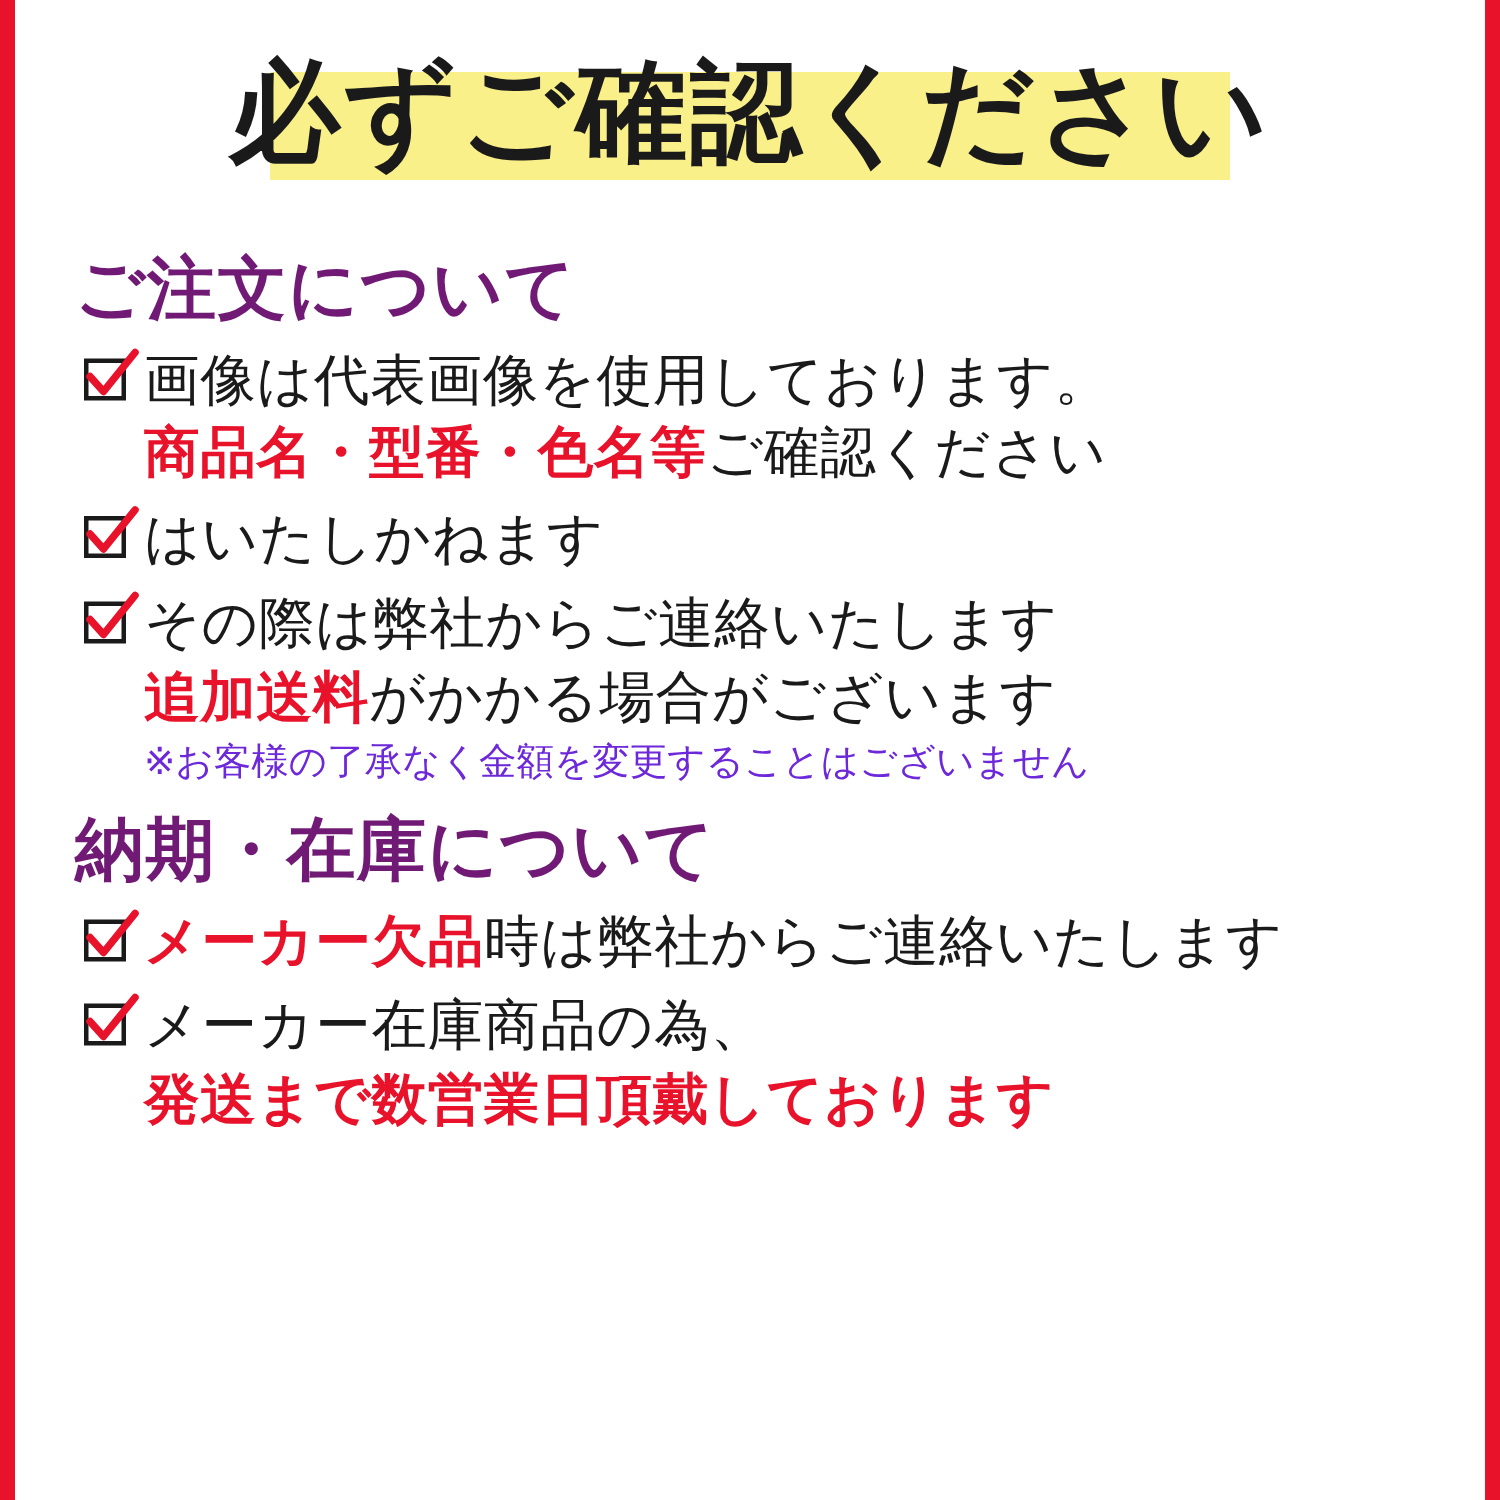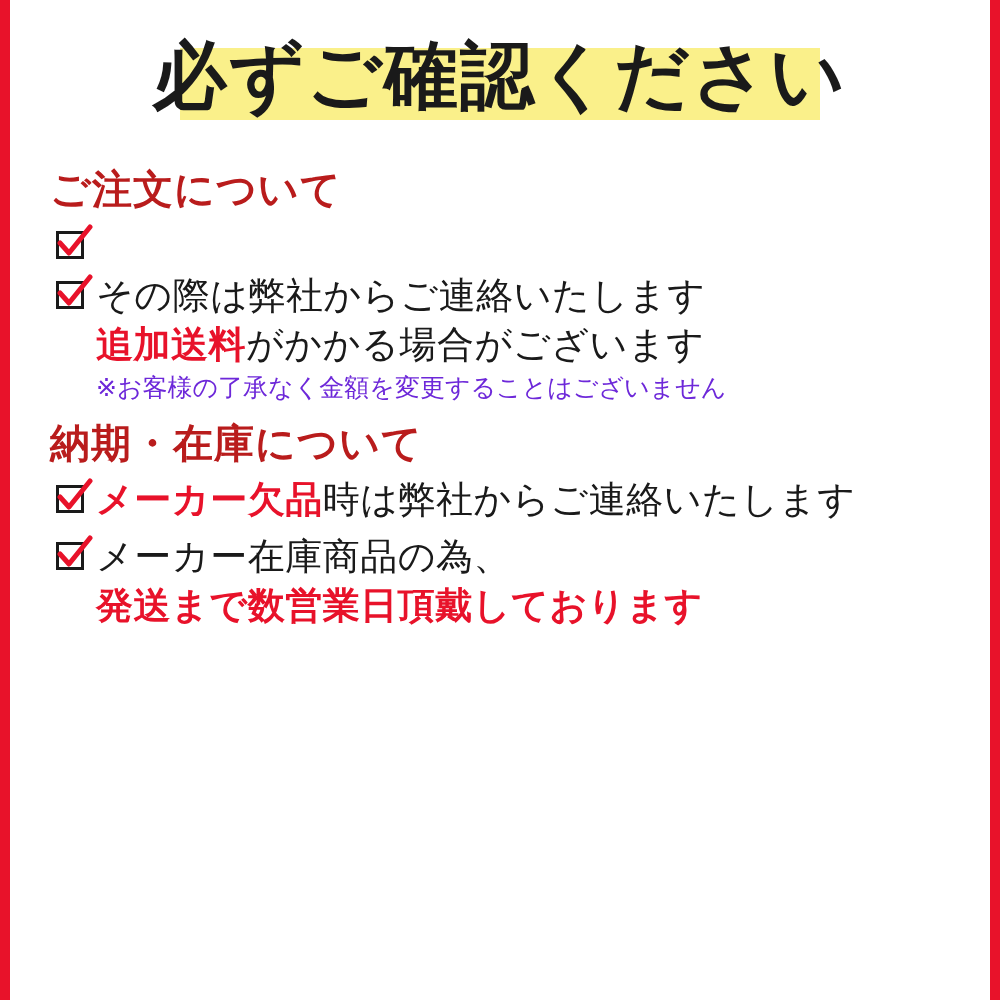--- a/index.html
+++ b/index.html
@@ -63,23 +63,23 @@
     font-size: 74px;
     font-weight: bold;
     letter-spacing: 2px;
     color: #1a1a1a;
     line-height: 1;
     white-space: nowrap;
   }
 
   
   .section-heading {
-    font-size: 40px;
+    font-size: 46px;
     font-weight: bold;
-    color: #b91c1c;
+    color: #701a75;
     letter-spacing: 1px;
     margin: 14px 0 4px 10px;
     line-height: 1.25;
   }
   .section-heading.second {
   }
 
   
   .item {
     display: flex;
@@ -146,29 +146,42 @@
 
   <div class="content">
 
     <div class="title-wrap">
       <div class="title-highlight"></div>
       <div class="title">必ずご確認ください</div>
     </div>
 
     <div class="section-heading">ご注文について</div>
 
-
-    <div class="item">
-      <span class="check-icon">
-        <span class="box"></span>
-        <svg viewBox="0 0 40 40">
-            <path d="M6 19 L15 29 L36 3" fill="none" stroke="#e8122a" stroke-width="5" stroke-linecap="round" stroke-linejoin="round"></path>
-          </svg>
-      </span>
-      <span class="item-lines">
+    <div class="item">
+      <span class="check-icon">
+        <span class="box"></span>
+        <svg viewBox="0 0 40 40">
+            <path d="M6 19 L15 29 L36 3" fill="none" stroke="#e8122a" stroke-width="5" stroke-linecap="round" stroke-linejoin="round"></path>
+          </svg>
+      </span>
+      <span class="item-lines">
+        <div class="line">画像は代表画像を使用しております。</div>
+        <div class="line"><span class="red">商品名・型番・色名等</span><span class="blk">ご確認ください</span></div>
+      </span>
+    </div>
+
+    <div class="item">
+      <span class="check-icon">
+        <span class="box"></span>
+        <svg viewBox="0 0 40 40">
+            <path d="M6 19 L15 29 L36 3" fill="none" stroke="#e8122a" stroke-width="5" stroke-linecap="round" stroke-linejoin="round"></path>
+          </svg>
+      </span>
+      <span class="item-lines">
+        <div class="line">はいたしかねます</div>
       </span>
     </div>
 
     <div class="item">
       <span class="check-icon">
         <span class="box"></span>
         <svg viewBox="0 0 40 40">
             <path d="M6 19 L15 29 L36 3" fill="none" stroke="#e8122a" stroke-width="5" stroke-linecap="round" stroke-linejoin="round"></path>
           </svg>
       </span>

